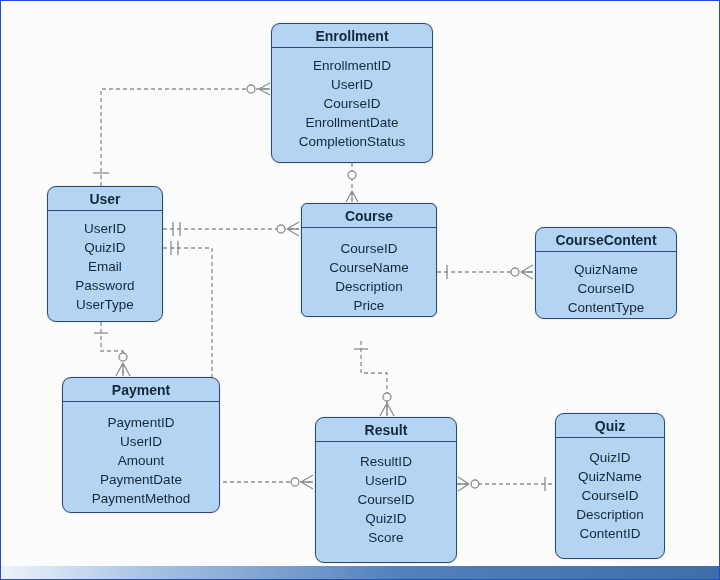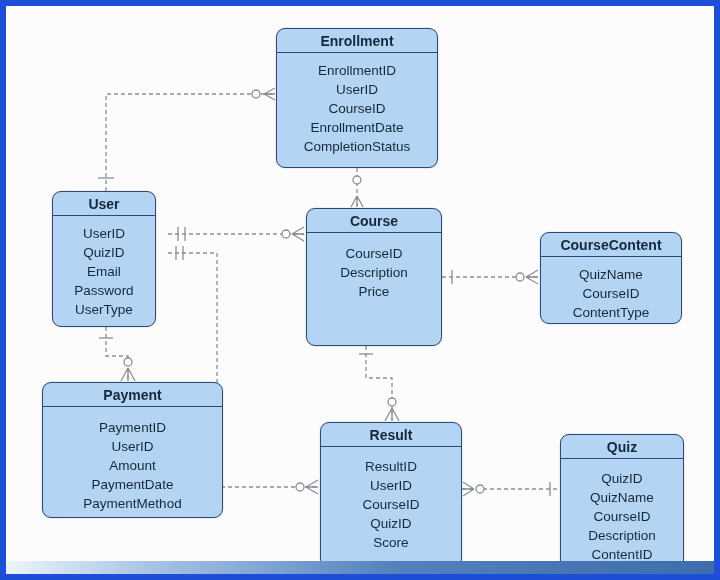--- a/index.html
+++ b/index.html
@@ -1,21 +1,21 @@
 <!DOCTYPE html>
 <html><head>
 <meta charset="utf-8">
 <style>
   html, body { margin: 0; padding: 0; background: #ffffff; }
   .canvas {
     position: relative;
     width: 720px;
     height: 580px;
     background: #fcfcfd;
-    border: 6px solid #1d4ed8;
+    border: 1px solid #1d4ed8;
     box-sizing: border-box;
     font-family: "Liberation Sans", sans-serif;
     overflow: hidden;
   }
   .connectors {
     position: absolute;
     left: 0; top: 0;
     width: 720px; height: 580px;
     z-index: 0;
   }
@@ -38,26 +38,26 @@
   }
   .entity-fields { padding-top: 8px; }
   .field {
     text-align: center;
     font-size: 13.5px;
     line-height: 19px;
     white-space: nowrap;
   }
   
   .e-enrollment    { left: 270px; top: 22px;  width: 162px; height: 140px; }
-  .e-user          { left: 46px;  top: 185px; width: 104px; height: 136px; }
-  .e-course        { left: 300px; top: 202px; width: 136px; height: 138px; }
+  .e-user          { left: 46px;  top: 185px; width: 116px; height: 136px; }
+  .e-course        { left: 300px; top: 202px; width: 136px; height: 114px; border-radius: 6px; }
   .e-coursecontent { left: 534px; top: 226px; width: 142px; height: 92px; }
-  .e-payment       { left: 36px;  top: 376px; width: 181px; height: 136px; }
+  .e-payment       { left: 61px;  top: 376px; width: 158px; height: 136px; }
   .e-result        { left: 314px; top: 416px; width: 142px; height: 146px; }
-  .e-quiz          { left: 554px; top: 428px; width: 124px; height: 146px; }
+  .e-quiz          { left: 554px; top: 412px; width: 110px; height: 146px; }
   .e-course .entity-fields, .e-payment .entity-fields { padding-top: 11px; }
   .e-quiz .entity-fields, .e-result .entity-fields { padding-top: 10px; }
 
   .conn-line {
     fill: none;
     stroke: #8a8f94;
     stroke-width: 1.3;
     stroke-dasharray: 4 3;
   }
   .conn-mark {
@@ -162,20 +162,21 @@
       <div class="field">Email</div>
       <div class="field">Password</div>
       <div class="field">UserType</div>
     </div>
   </div>
 
   <div class="entity e-course">
     <div class="entity-title">Course</div>
     <div class="entity-fields">
       <div class="field">CourseID</div>
+      <div class="field">CourseName</div>
       <div class="field">Description</div>
       <div class="field">Price</div>
     </div>
   </div>
 
   <div class="entity e-coursecontent">
     <div class="entity-title">CourseContent</div>
     <div class="entity-fields">
       <div class="field">QuizName</div>
       <div class="field">CourseID</div>

